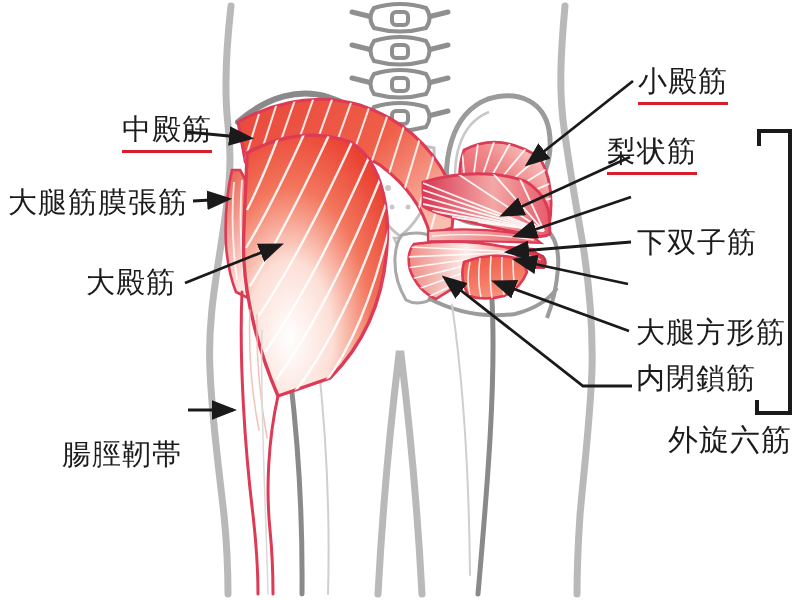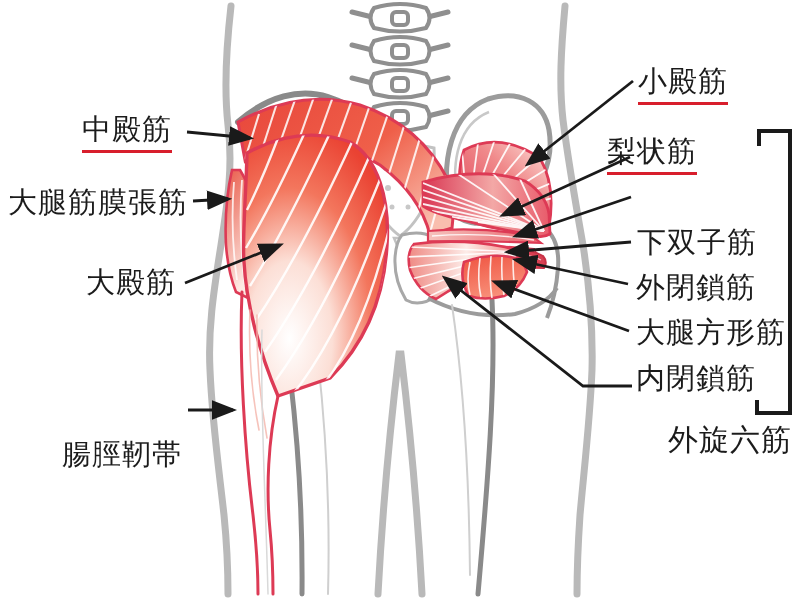--- a/index.html
+++ b/index.html
@@ -264,21 +264,21 @@
     <path d="M 631,197 L 516,236" marker-end="url(#ah)"></path>
     <path d="M 631,242 L 508,252" marker-end="url(#ah)"></path>
     <path d="M 628,284 L 516,260" marker-end="url(#ah)"></path>
     <path d="M 629,331 L 495,282" marker-end="url(#ah)"></path>
     <path d="M 632,386 L 583,386 L 445,278" marker-end="url(#ah)"></path>
   </g>
 
   <path d="M 759,146 L 759,131 L 790,131 L 790,413 L 757,413 L 757,400" fill="none" stroke="#1a1a1a" stroke-width="4"></path>
 </svg>
 
-  <div class="lbl left u" style="right:628px;top:114px;">
+  <div class="lbl left u" style="right:588px;top:114px;">
     <span>中殿筋</span></div>
 
   <div class="lbl left" style="right:624px;top:267px;">
     <span>大殿筋</span></div>
 
   <div class="lbl left" style="right:612px;top:187px;">
     <span>大腿筋膜張筋</span></div>
 
   <div class="lbl left" style="right:618px;top:394px;margin-top:45px;">
     <span>腸脛靭帯</span></div>
@@ -286,22 +286,20 @@
   <div class="lbl right u" style="left:638px;top:66px;">
     <span>小殿筋</span></div>
 
   <div class="lbl right u" style="left:607px;top:136px;">
     <span>梨状筋</span></div>
 
 
   <div class="lbl right" style="left:637px;top:227px;">
     <span>下双子筋</span></div>
 
-  <div class="lbl right" style="left:636px;top:272px;">
-    <span>外閉鎖筋</span></div>
 
   <div class="lbl right" style="left:636px;top:317px;text-align:center;">
     <span>大腿方形筋</span></div>
 
   <div class="lbl right" style="left:636px;top:363px;">
     <span>内閉鎖筋</span></div>
 
   <div class="lbl right" style="left:668px;top:423px;font-size:30px;">
     <span>外旋六筋</span></div>
 

